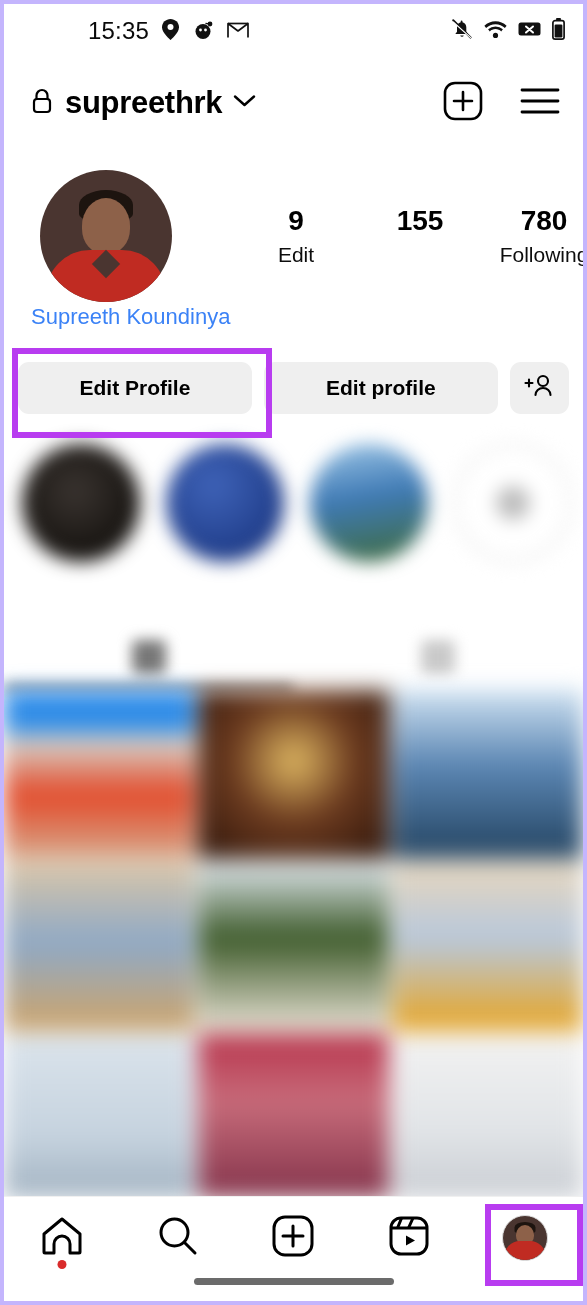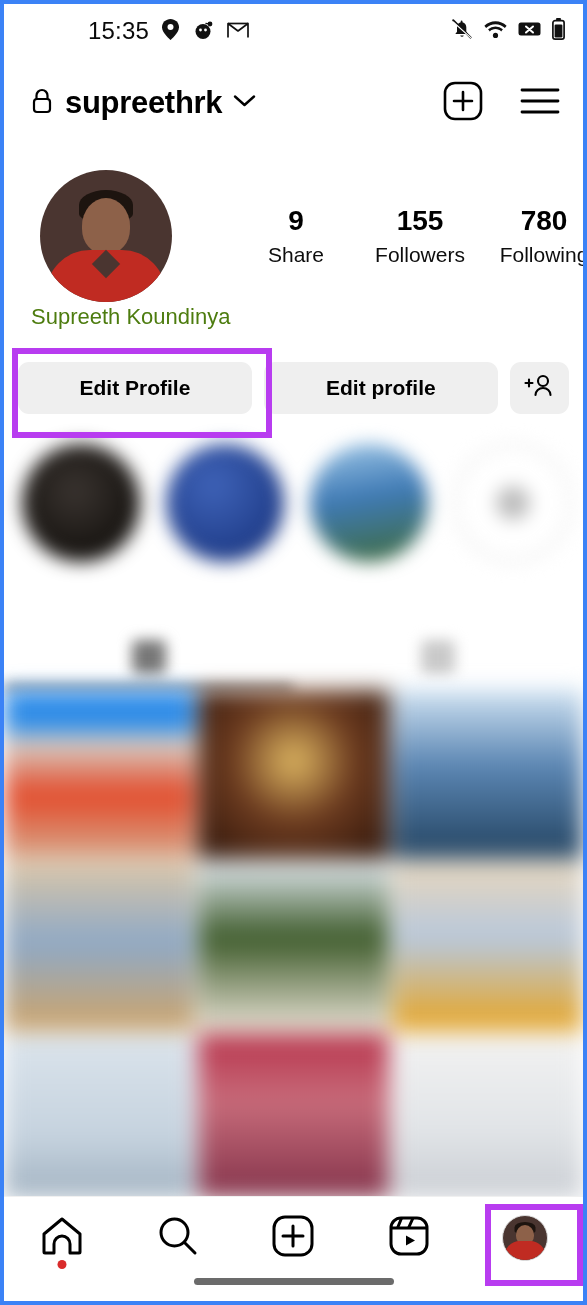--- a/index.html
+++ b/index.html
@@ -7,21 +7,21 @@
     width: 587px; height: 1305px;
     font-family: "Liberation Sans", sans-serif;
     background: #ffffff;
     overflow: hidden;
   }
 
   #screen {
     position: relative;
     width: 587px; height: 1305px;
     background: #ffffff;
-    border: 4px solid #3b82f6;
+    border: 4px solid #c4b5fd;
     overflow: hidden;
     padding-left: 36px;
   }
 
   
   #status-bar {
     position: absolute; left: 0; top: 0;
     width: 579px; height: 54px;
     display: flex; align-items: center;
     background: #ffffff;
@@ -107,21 +107,21 @@
     display: block; font-size: 28px; font-weight: bold;
     color: #000; line-height: 1.25;
   }
   .stat-label {
     display: block; font-size: 21px; color: #0d0d0d;
     line-height: 1.3; margin-top: 3px;
   }
 
   #full-name {
     position: absolute; left: 27px; top: 300px;
-    font-size: 22px; color: #4d7c0f; text-align: center;
+    font-size: 22px; color: #3b82f6; text-align: center;
   }
 
   
   #action-row {
     position: absolute; left: 0; top: 362px;
     width: 579px; height: 44px;
     display: flex; align-items: center; gap: 12px;
     padding: 0 14px;
   }
   .pill {
@@ -367,25 +367,24 @@
     <div id="avatar">
       <div class="hair"></div>
       <div class="face"></div>
       <div class="shirt"></div>
       <div class="collar"></div>
     </div>
 
     <div id="stats">
       <div class="stat">
         <span class="stat-num">9</span>
-        <span class="stat-label">Share</span>
+        <span class="stat-label">Edit</span>
       </div>
       <div class="stat">
         <span class="stat-num">155</span>
-        <span class="stat-label">Followers</span>
       </div>
       <div class="stat">
         <span class="stat-num">780</span>
         <span class="stat-label">Following</span>
       </div>
     </div>
   </div>
 
   <div id="full-name">Supreeth Koundinya</div>
 

